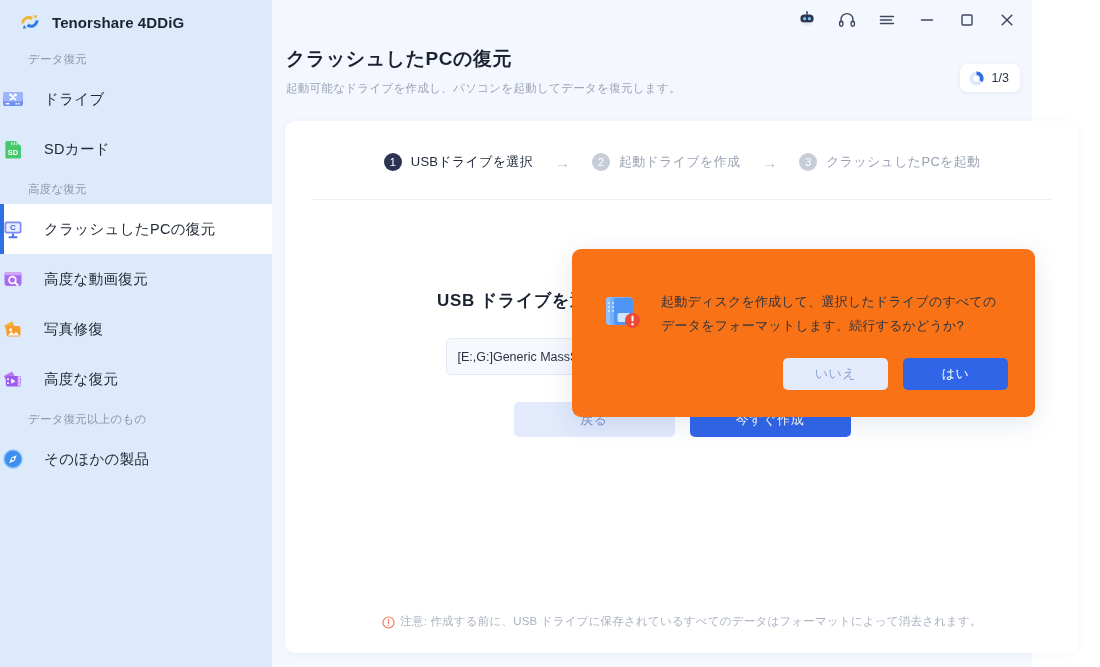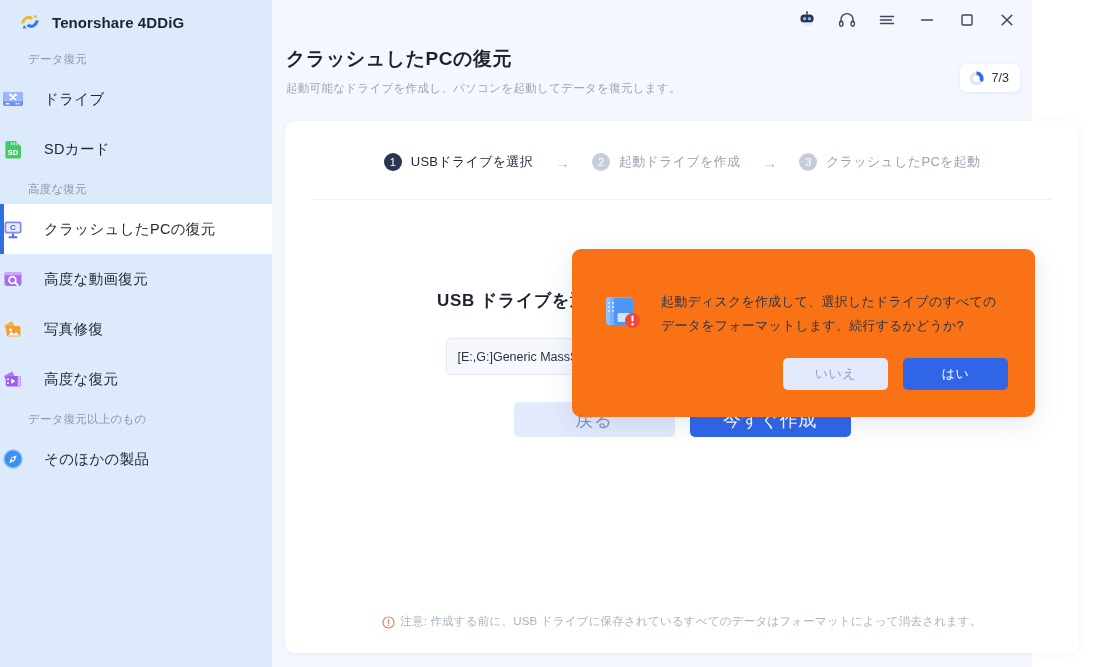--- a/index.html
+++ b/index.html
@@ -162,21 +162,21 @@
     color: #fff;
   }
   .refresh-btn { width: 21px; height: 21px; cursor: pointer; color: #4a7ce8; }
 
   .btn-row {
     display: flex; justify-content: center; gap: 15px;
     margin-top: 27px;
   }
   .btn {
     width: 161px; height: 35px; border-radius: 5px;
-    font-size: 18px; letter-spacing: .6px;
+    font-size: 13px; letter-spacing: .6px;
     display: flex; align-items: center; justify-content: center;
     cursor: pointer; border: none;
     font-family: Liberation Serif, serif;
   }
   .btn-secondary { background: #e2eafc; color: #7e93c4; }
   .btn-primary { background: #3165e8; color: #ffffff; }
 
   .note-row {
     position: absolute; left: 0; right: 0; bottom: 24px;
     display: flex; align-items: center; justify-content: center;
@@ -378,21 +378,21 @@
     </div>
 
     <div class="step-badge">
       <span class="donut">
         <svg width="17" height="17" viewBox="0 0 17 17">
           <circle cx="8.5" cy="8.5" r="7" fill="#dfe8fb"></circle>
           <path d="M8.5 1.5A7 7 0 0 1 14.6 12L8.5 8.5z" fill="#2f6fe4"></path>
           <circle cx="8.5" cy="8.5" r="3.2" fill="#ffffff"></circle>
         </svg>
       </span>
-      <span class="step-badge-text">7/3</span>
+      <span class="step-badge-text">1/3</span>
     </div>
 
     <div class="content-card">
 
       <div class="stepper">
         <div class="step done">
           <span class="step-num">1</span>
           <span class="step-label">USBドライブを選択</span>
         </div>
         <span class="step-arrow">→</span>

